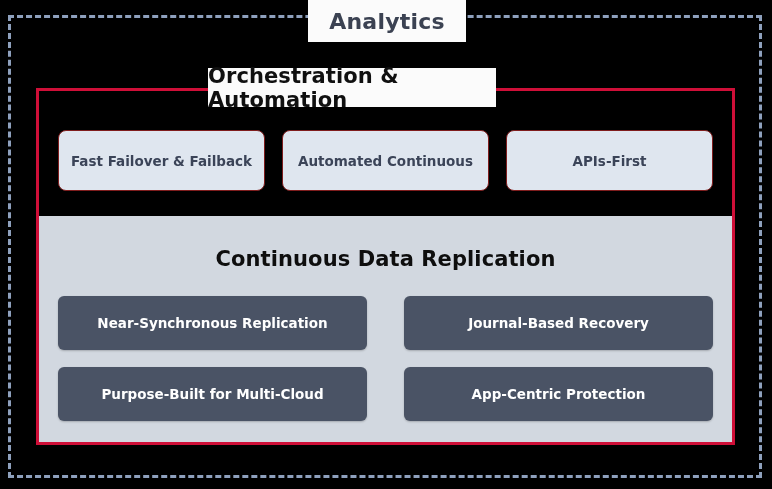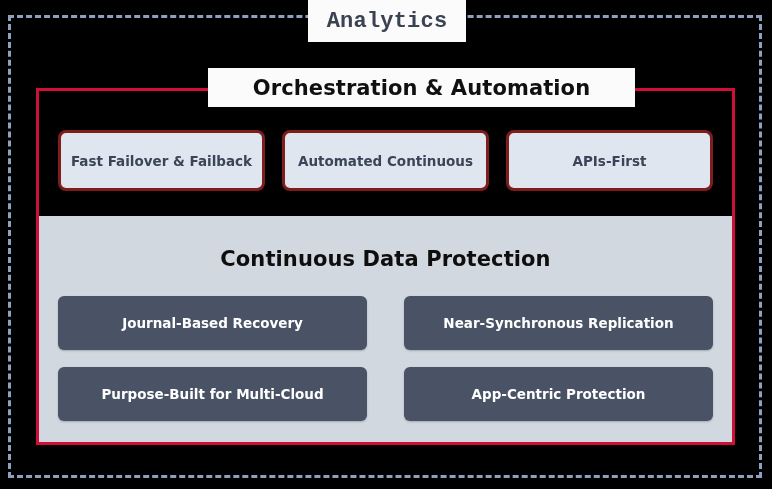--- a/index.html
+++ b/index.html
@@ -37,21 +37,20 @@
     position: absolute;
     left: 308px;
     top: 0px;
     width: 158px;
     height: 42px;
     background: #fbfbfb;
     display: flex;
     align-items: center;
     justify-content: center;
     z-index: 6;
-    font-family: Liberation Mono, monospace;
   }
   .analytics-label span {
     font-size: 22px;
     font-weight: bold;
     color: #3b4252;
     letter-spacing: 0.2px;
   }
 
   
   .orchestration-frame {
@@ -63,21 +62,21 @@
     box-sizing: border-box;
     border: 3px solid #cf0f38;
     background: transparent;
     z-index: 2;
   }
 
   .orchestration-label {
     position: absolute;
     left: 208px;
     top: 68px;
-    width: 427px;
+    width: 288px;
     height: 39px;
     background: #fbfbfb;
     display: flex;
     align-items: center;
     justify-content: center;
     z-index: 7;
   }
   .orchestration-label span {
     font-size: 21px;
     font-weight: bold;
@@ -94,21 +93,21 @@
     height: 61px;
     display: flex;
     justify-content: space-between;
     z-index: 5;
   }
   .pill {
     width: 207px;
     height: 61px;
     box-sizing: border-box;
     background: #dfe6ef;
-    border: 3px solid #7f1d1d;
+    border: 1px solid #7f1d1d;
     border-radius: 8px;
     display: flex;
     align-items: center;
     justify-content: center;
     box-shadow: 0 1px 2px rgba(0,0,0,0.18);
   }
   .pill span {
     font-size: 13.5px;
     font-weight: bold;
     color: #3b4458;
@@ -168,28 +167,28 @@
 </head>
 <body>
 
 <div id="diagram">
 
   <div class="analytics-frame"></div>
 
   <div class="orchestration-frame"></div>
 
   <div class="cdp-panel">
-    <div class="cdp-title">Continuous Data Protection</div>
+    <div class="cdp-title">Continuous Data Replication</div>
 
     <div class="cdp-grid">
       <div class="cdp-card">
+        <span>Near-Synchronous Replication</span>
+      </div>
+      <div class="cdp-card">
         <span>Journal-Based Recovery</span>
-      </div>
-      <div class="cdp-card">
-        <span>Near-Synchronous Replication</span>
       </div>
       <div class="cdp-card">
         <span>Purpose-Built for Multi-Cloud</span>
       </div>
       <div class="cdp-card">
         <span>App-Centric Protection</span>
       </div>
     </div>
   </div>
 

